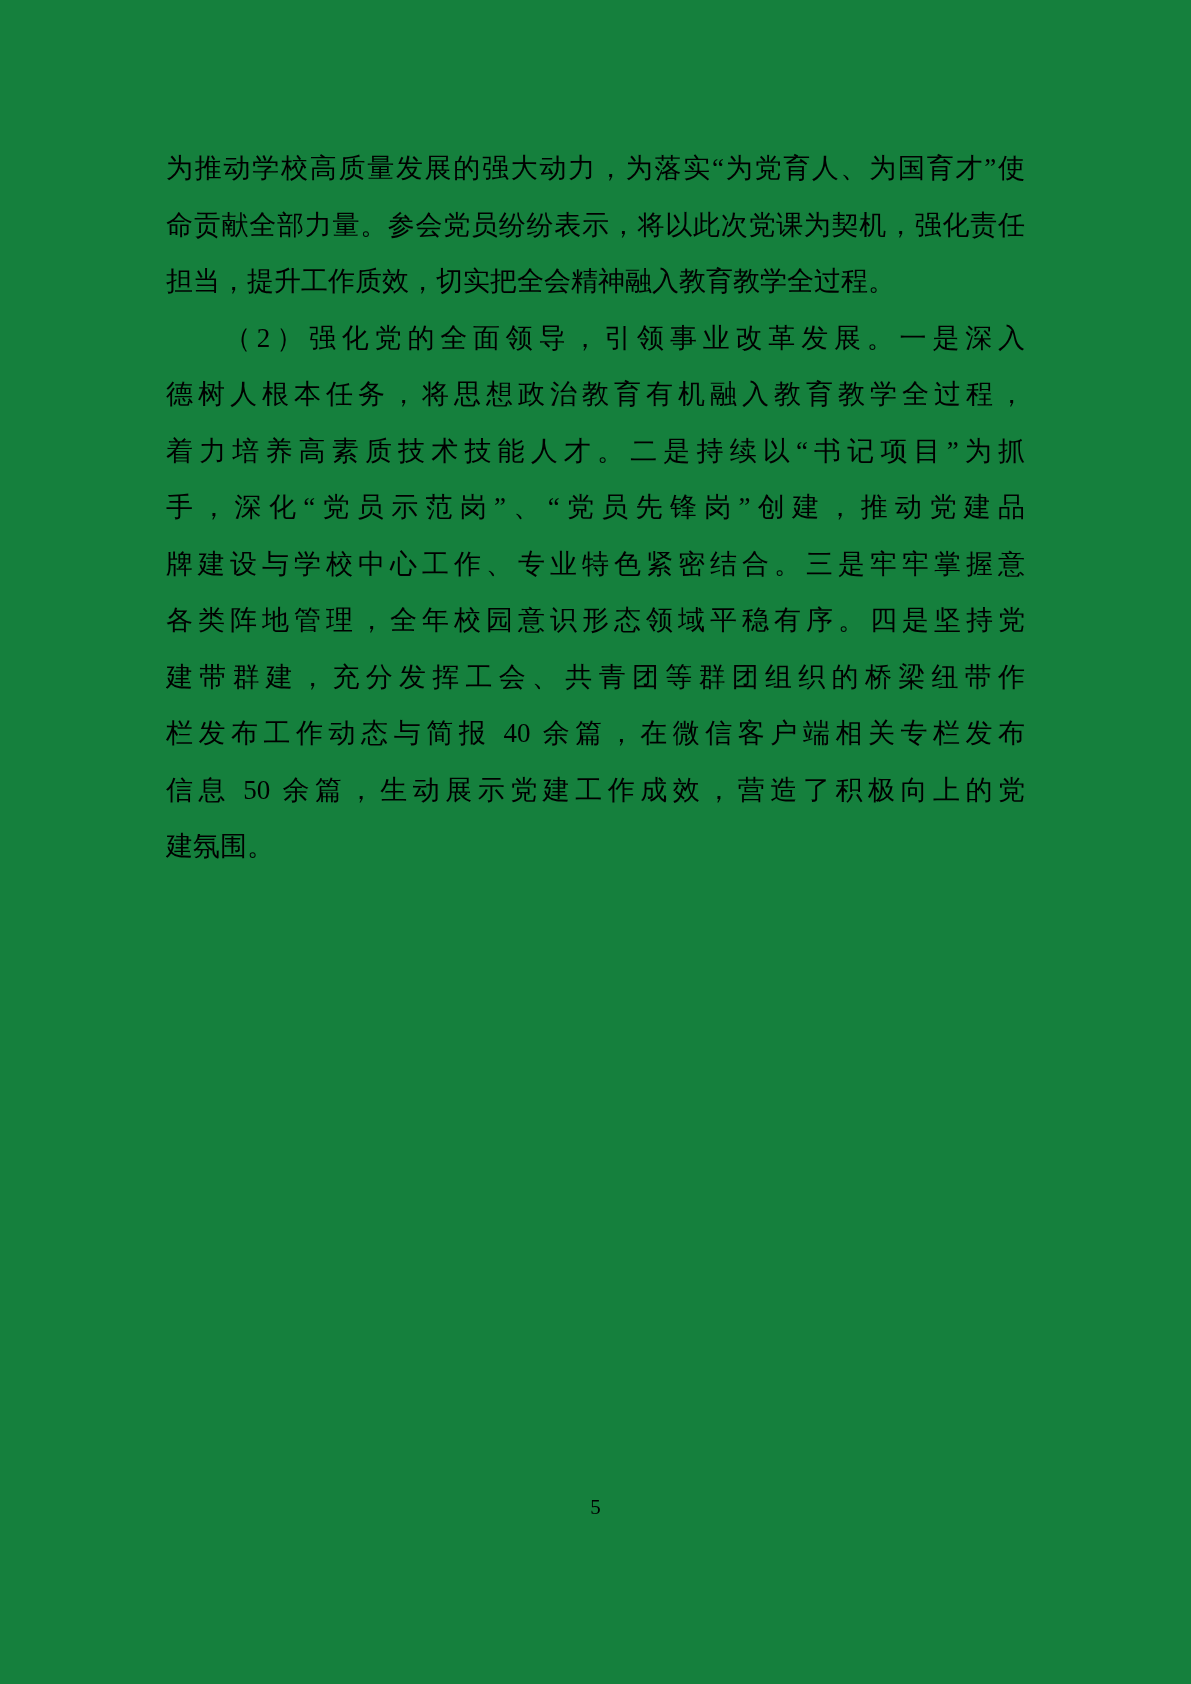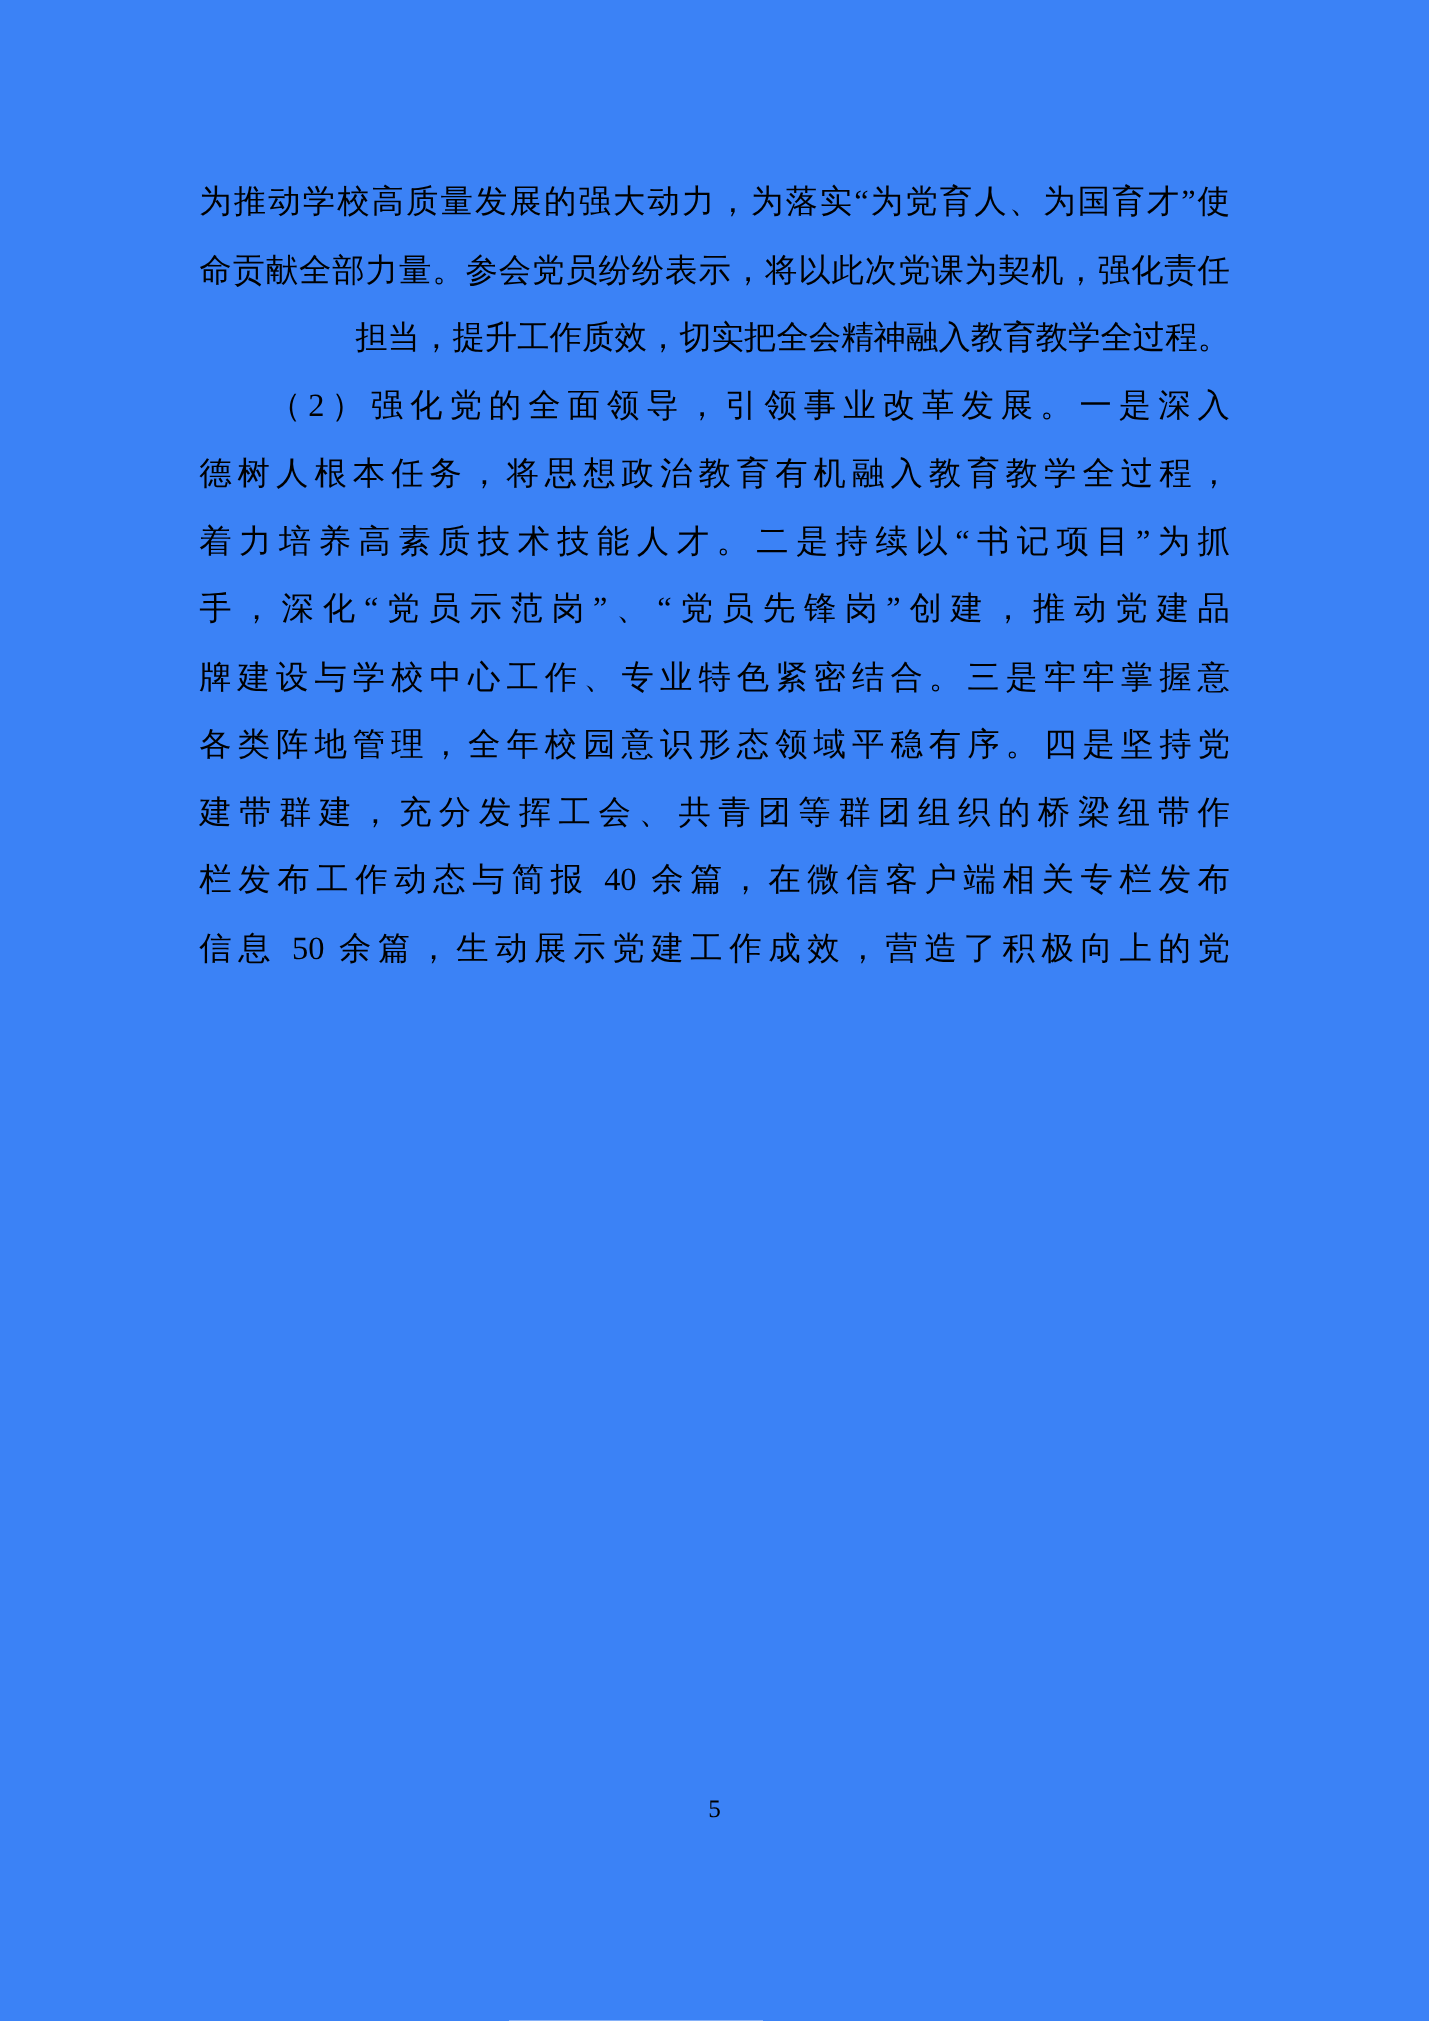--- a/index.html
+++ b/index.html
@@ -6,35 +6,35 @@
     margin: 0;
     padding: 0;
     background: #ffffff;
     color: #000000;
     font-family: "Liberation Serif", "DejaVu Serif", serif;
   }
   .page {
     position: relative;
     width: 1191px;
     height: 1684px;
-    background: #3b82f6;
+    background: #15803d;
     overflow: hidden;
   }
   .text-block {
     position: absolute;
     left: 166px;
     top: 140px;
     width: 859px;
   }
   .line {
     font-size: 27px;
     height: 56.5px;
     line-height: 56.5px;
     overflow: hidden;
-    text-align: right;
+    text-align: left;
     word-break: break-all;
   }
   .line.justify {
     text-align: justify;
     text-align-last: justify;
     text-justify: inter-character;
   }
   .line.indent {
     text-indent: 58px;
   }
@@ -58,15 +58,16 @@
       <div class="line">担当，提升工作质效，切实把全会精神融入教育教学全过程。</div>
       <div class="line justify indent">（2）强化党的全面领导，引领事业改革发展。一是深入</div>
       <div class="line justify">德树人根本任务，将思想政治教育有机融入教育教学全过程，</div>
       <div class="line justify">着力培养高素质技术技能人才。二是持续以“书记项目”为抓</div>
       <div class="line justify">手，深化“党员示范岗”、“党员先锋岗”创建，推动党建品</div>
       <div class="line justify">牌建设与学校中心工作、专业特色紧密结合。三是牢牢掌握意</div>
       <div class="line justify">各类阵地管理，全年校园意识形态领域平稳有序。四是坚持党</div>
       <div class="line justify">建带群建，充分发挥工会、共青团等群团组织的桥梁纽带作</div>
       <div class="line justify">栏发布工作动态与简报 40 余篇，在微信客户端相关专栏发布</div>
       <div class="line justify">信息 50 余篇，生动展示党建工作成效，营造了积极向上的党</div>
+      <div class="line">建氛围。</div>
     </div>
   <div class="page-number">5</div>
 </div>
 
 </body></html>

